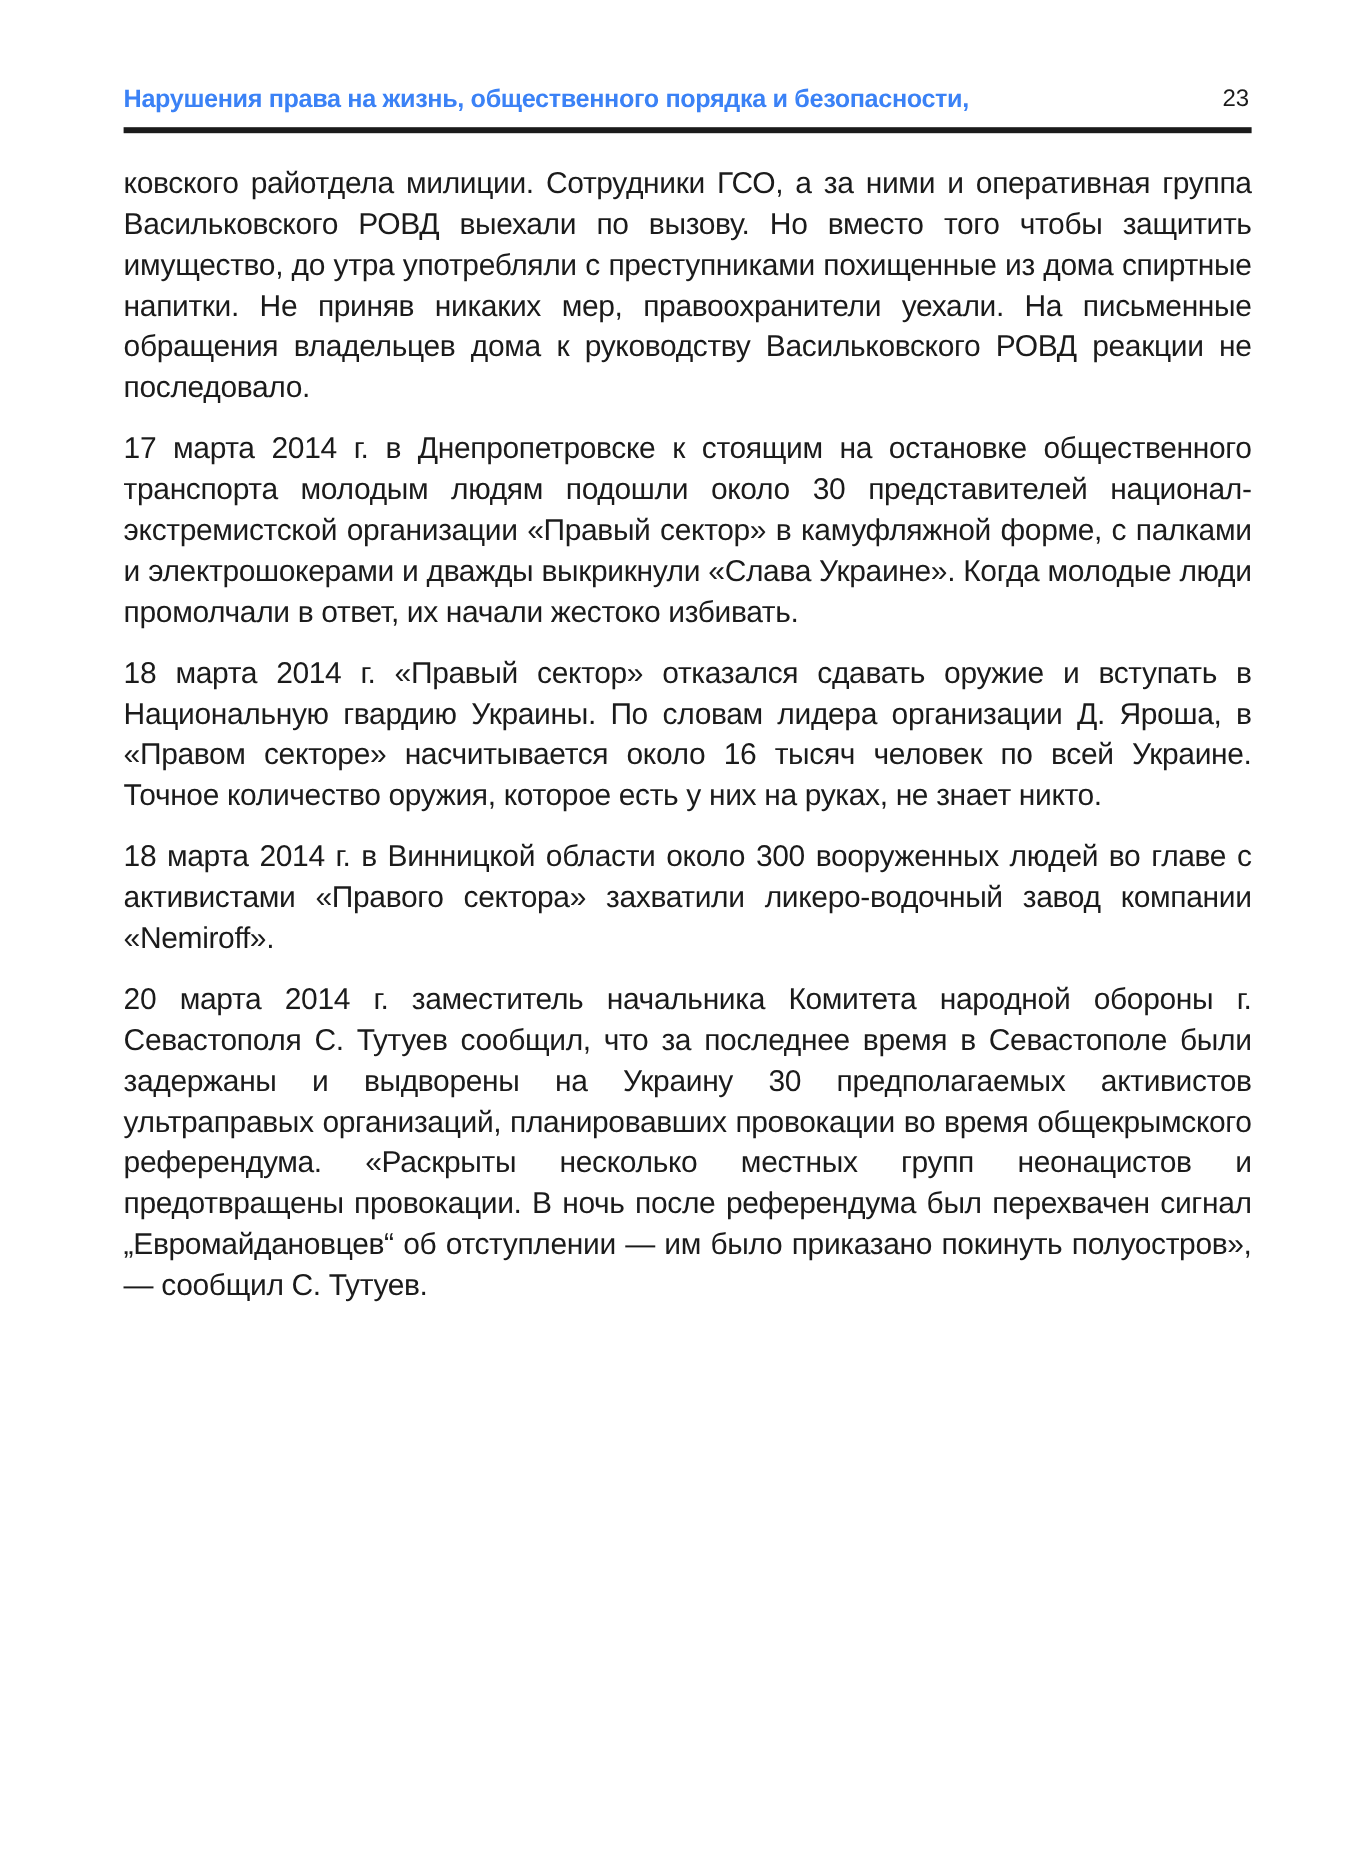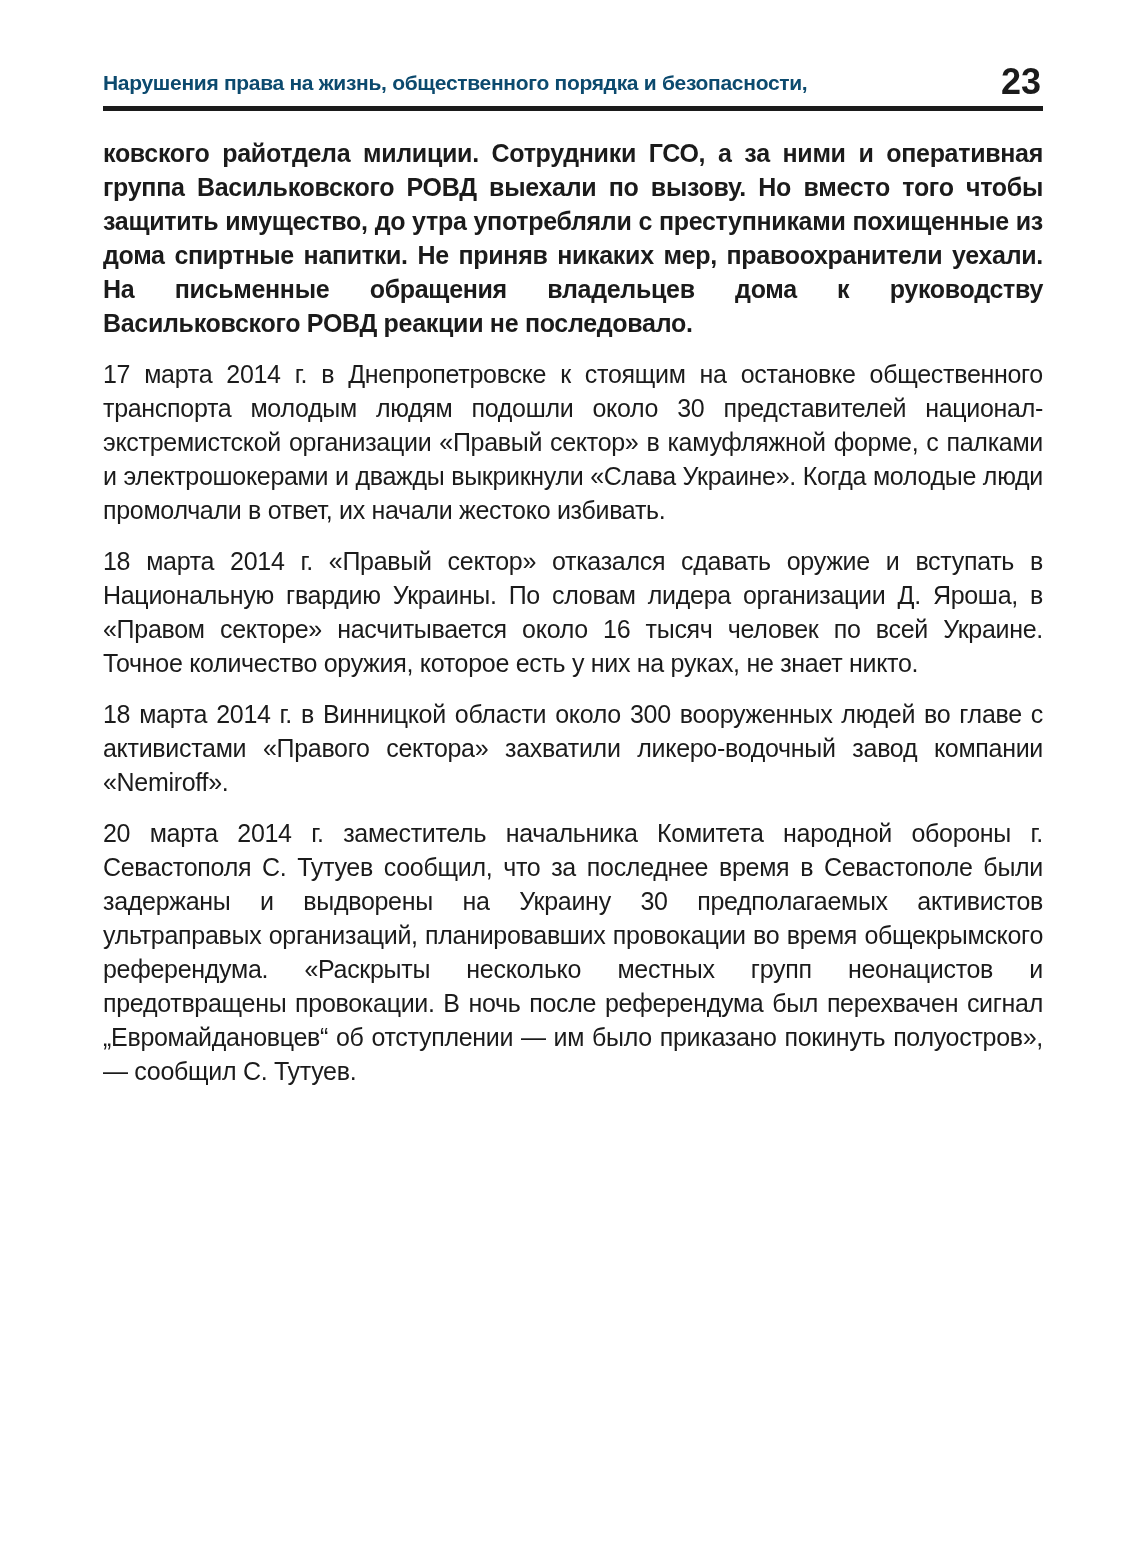--- a/index.html
+++ b/index.html
@@ -25,25 +25,25 @@
   .running-head {
     display: flex;
     justify-content: space-between;
     align-items: flex-end;
   }
   .running-head-text {
     font-weight: bold;
     font-size: 21px;
     line-height: 26px;
     letter-spacing: -0.3px;
-    color: #0c4a6e;
+    color: #3b82f6;
   }
   .page-number {
-    font-weight: bold;
-    font-size: 36px;
+    font-weight: normal;
+    font-size: 20px;
     line-height: 28px;
     color: #1b1b1b;
     padding-right: 2px;
   }
   .head-rule {
     height: 5px;
     background: #1b1b1b;
     margin-top: 10px;
   }
   .content {
@@ -52,21 +52,20 @@
   .para {
     margin: 17px 0 0 0;
     font-size: 25px;
     line-height: 34px;
     letter-spacing: -0.3px;
     text-align: justify;
     color: #1b1b1b;
   }
   .para:first-child {
     margin-top: 25px;
-    font-weight: bold;
   }
   .lead {
     font-weight: normal;
   }
 </style>
 </head>
 <body>
 
 <div class="page">
 

